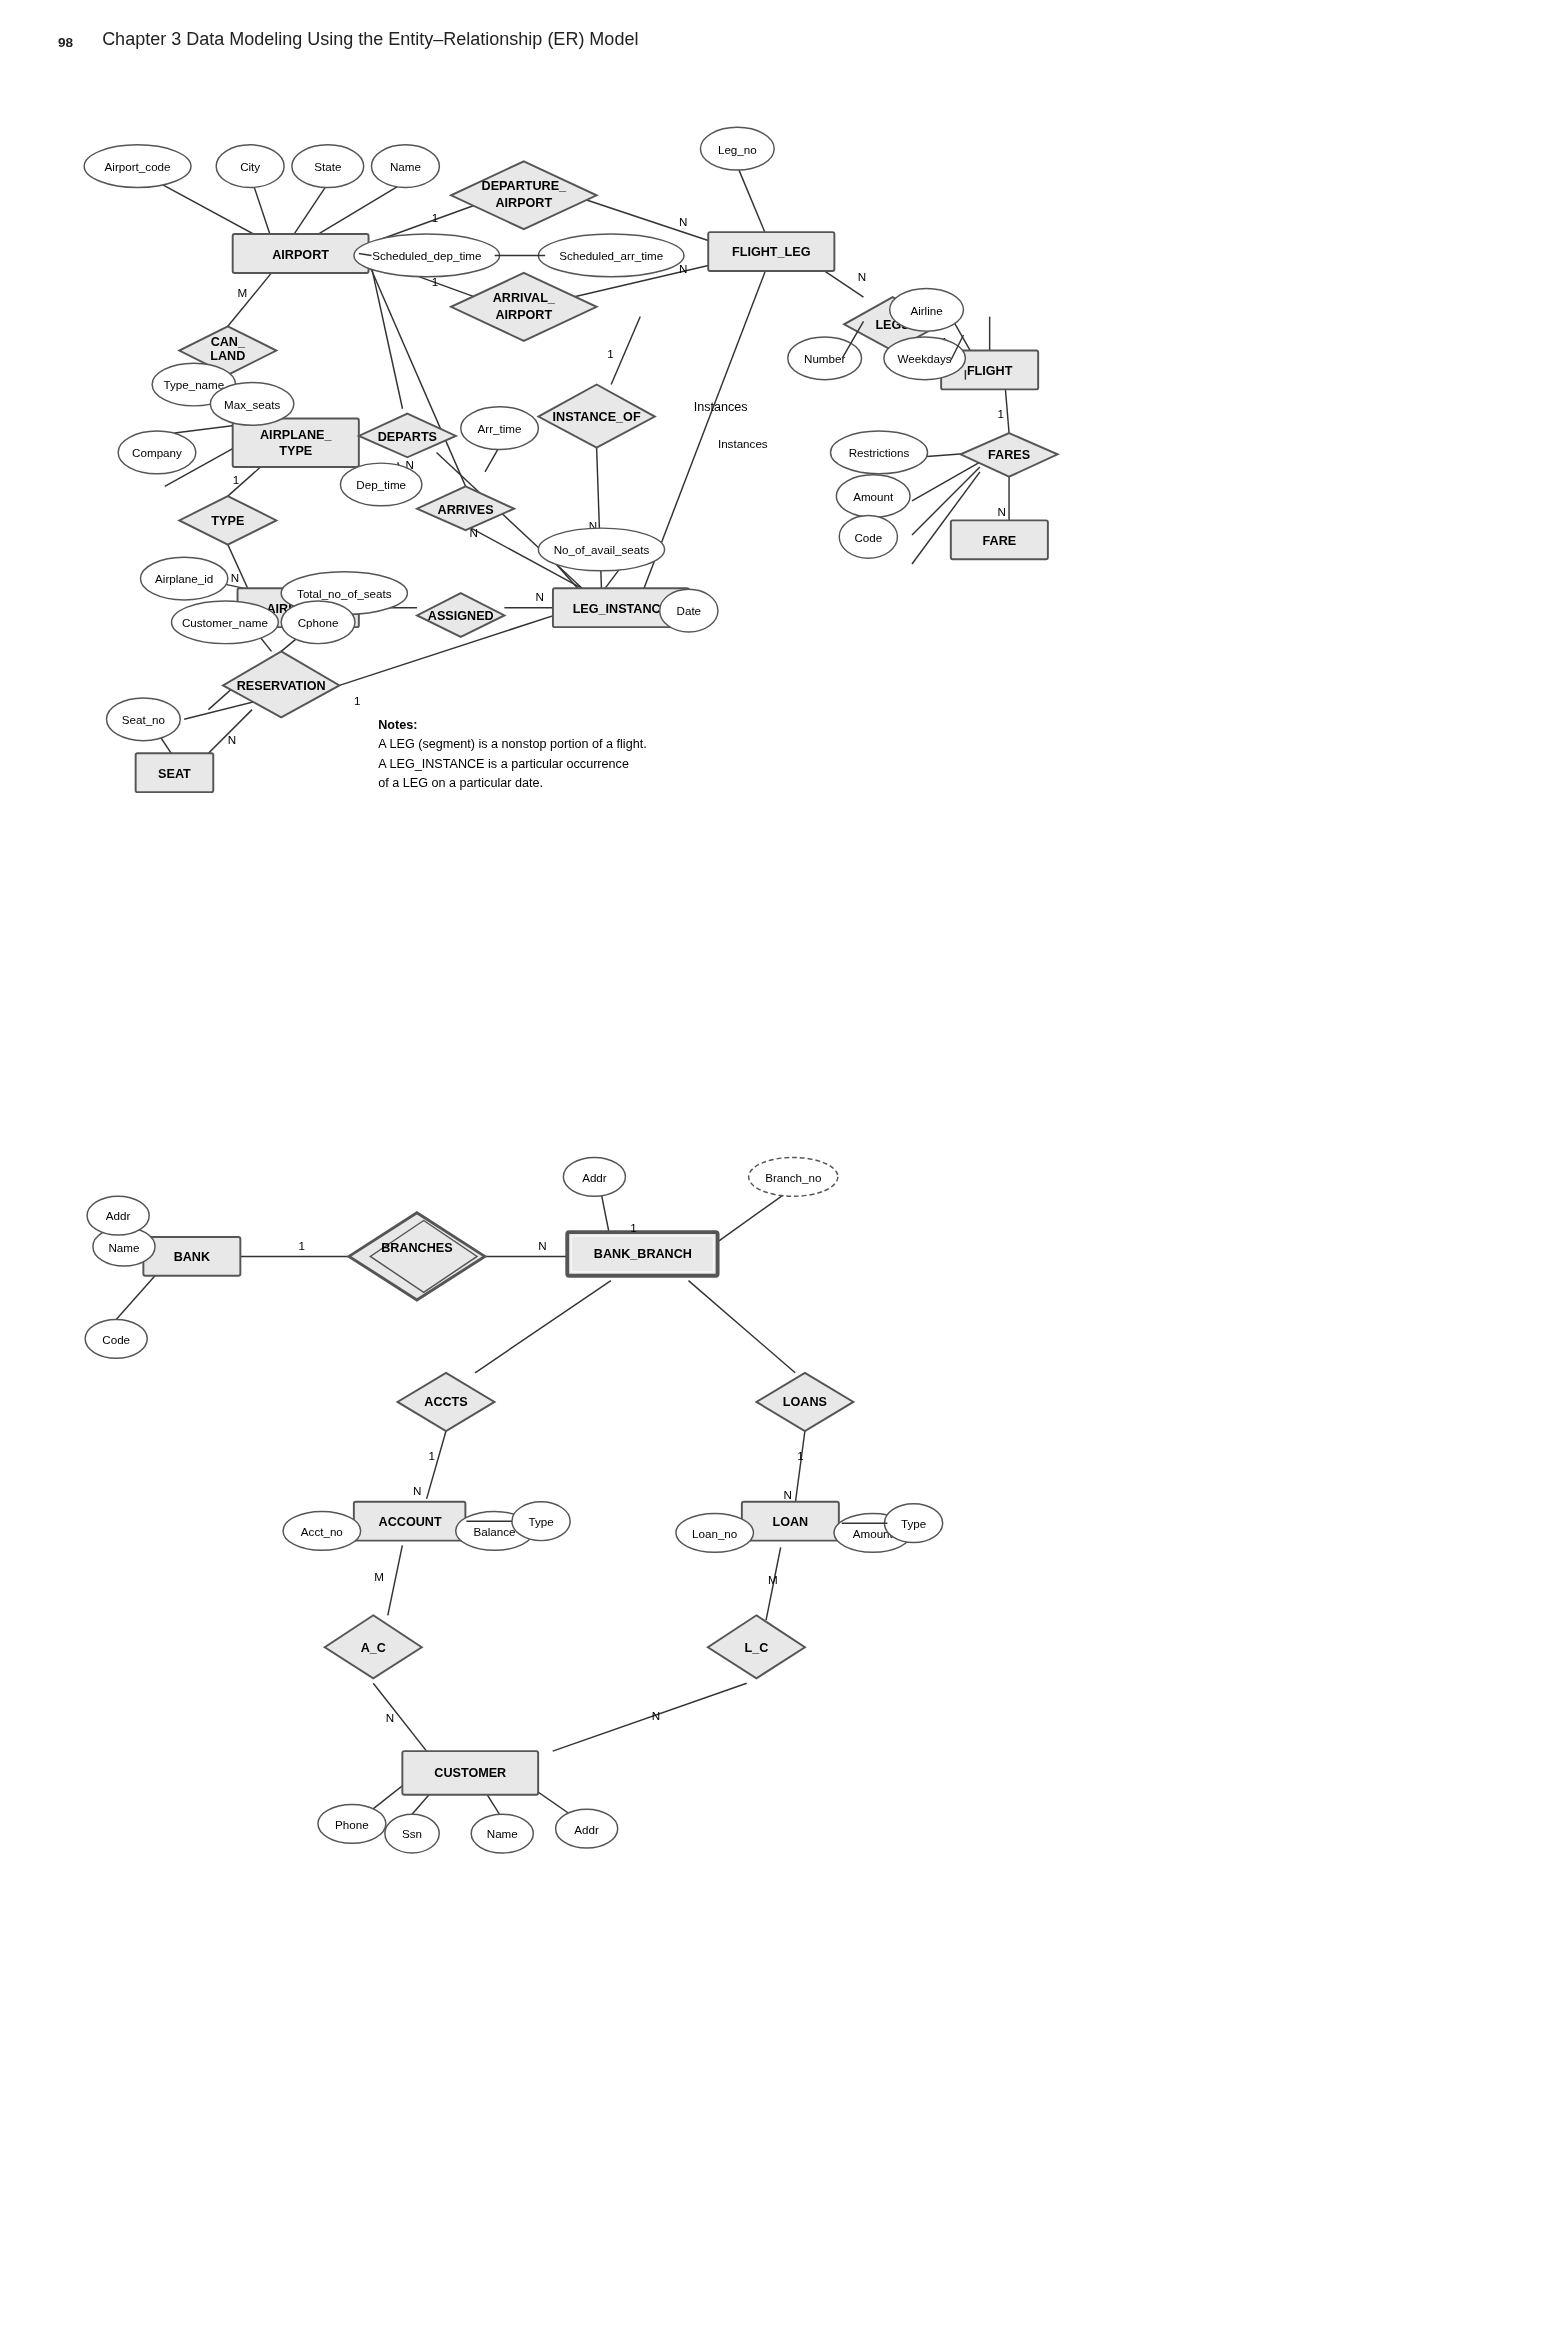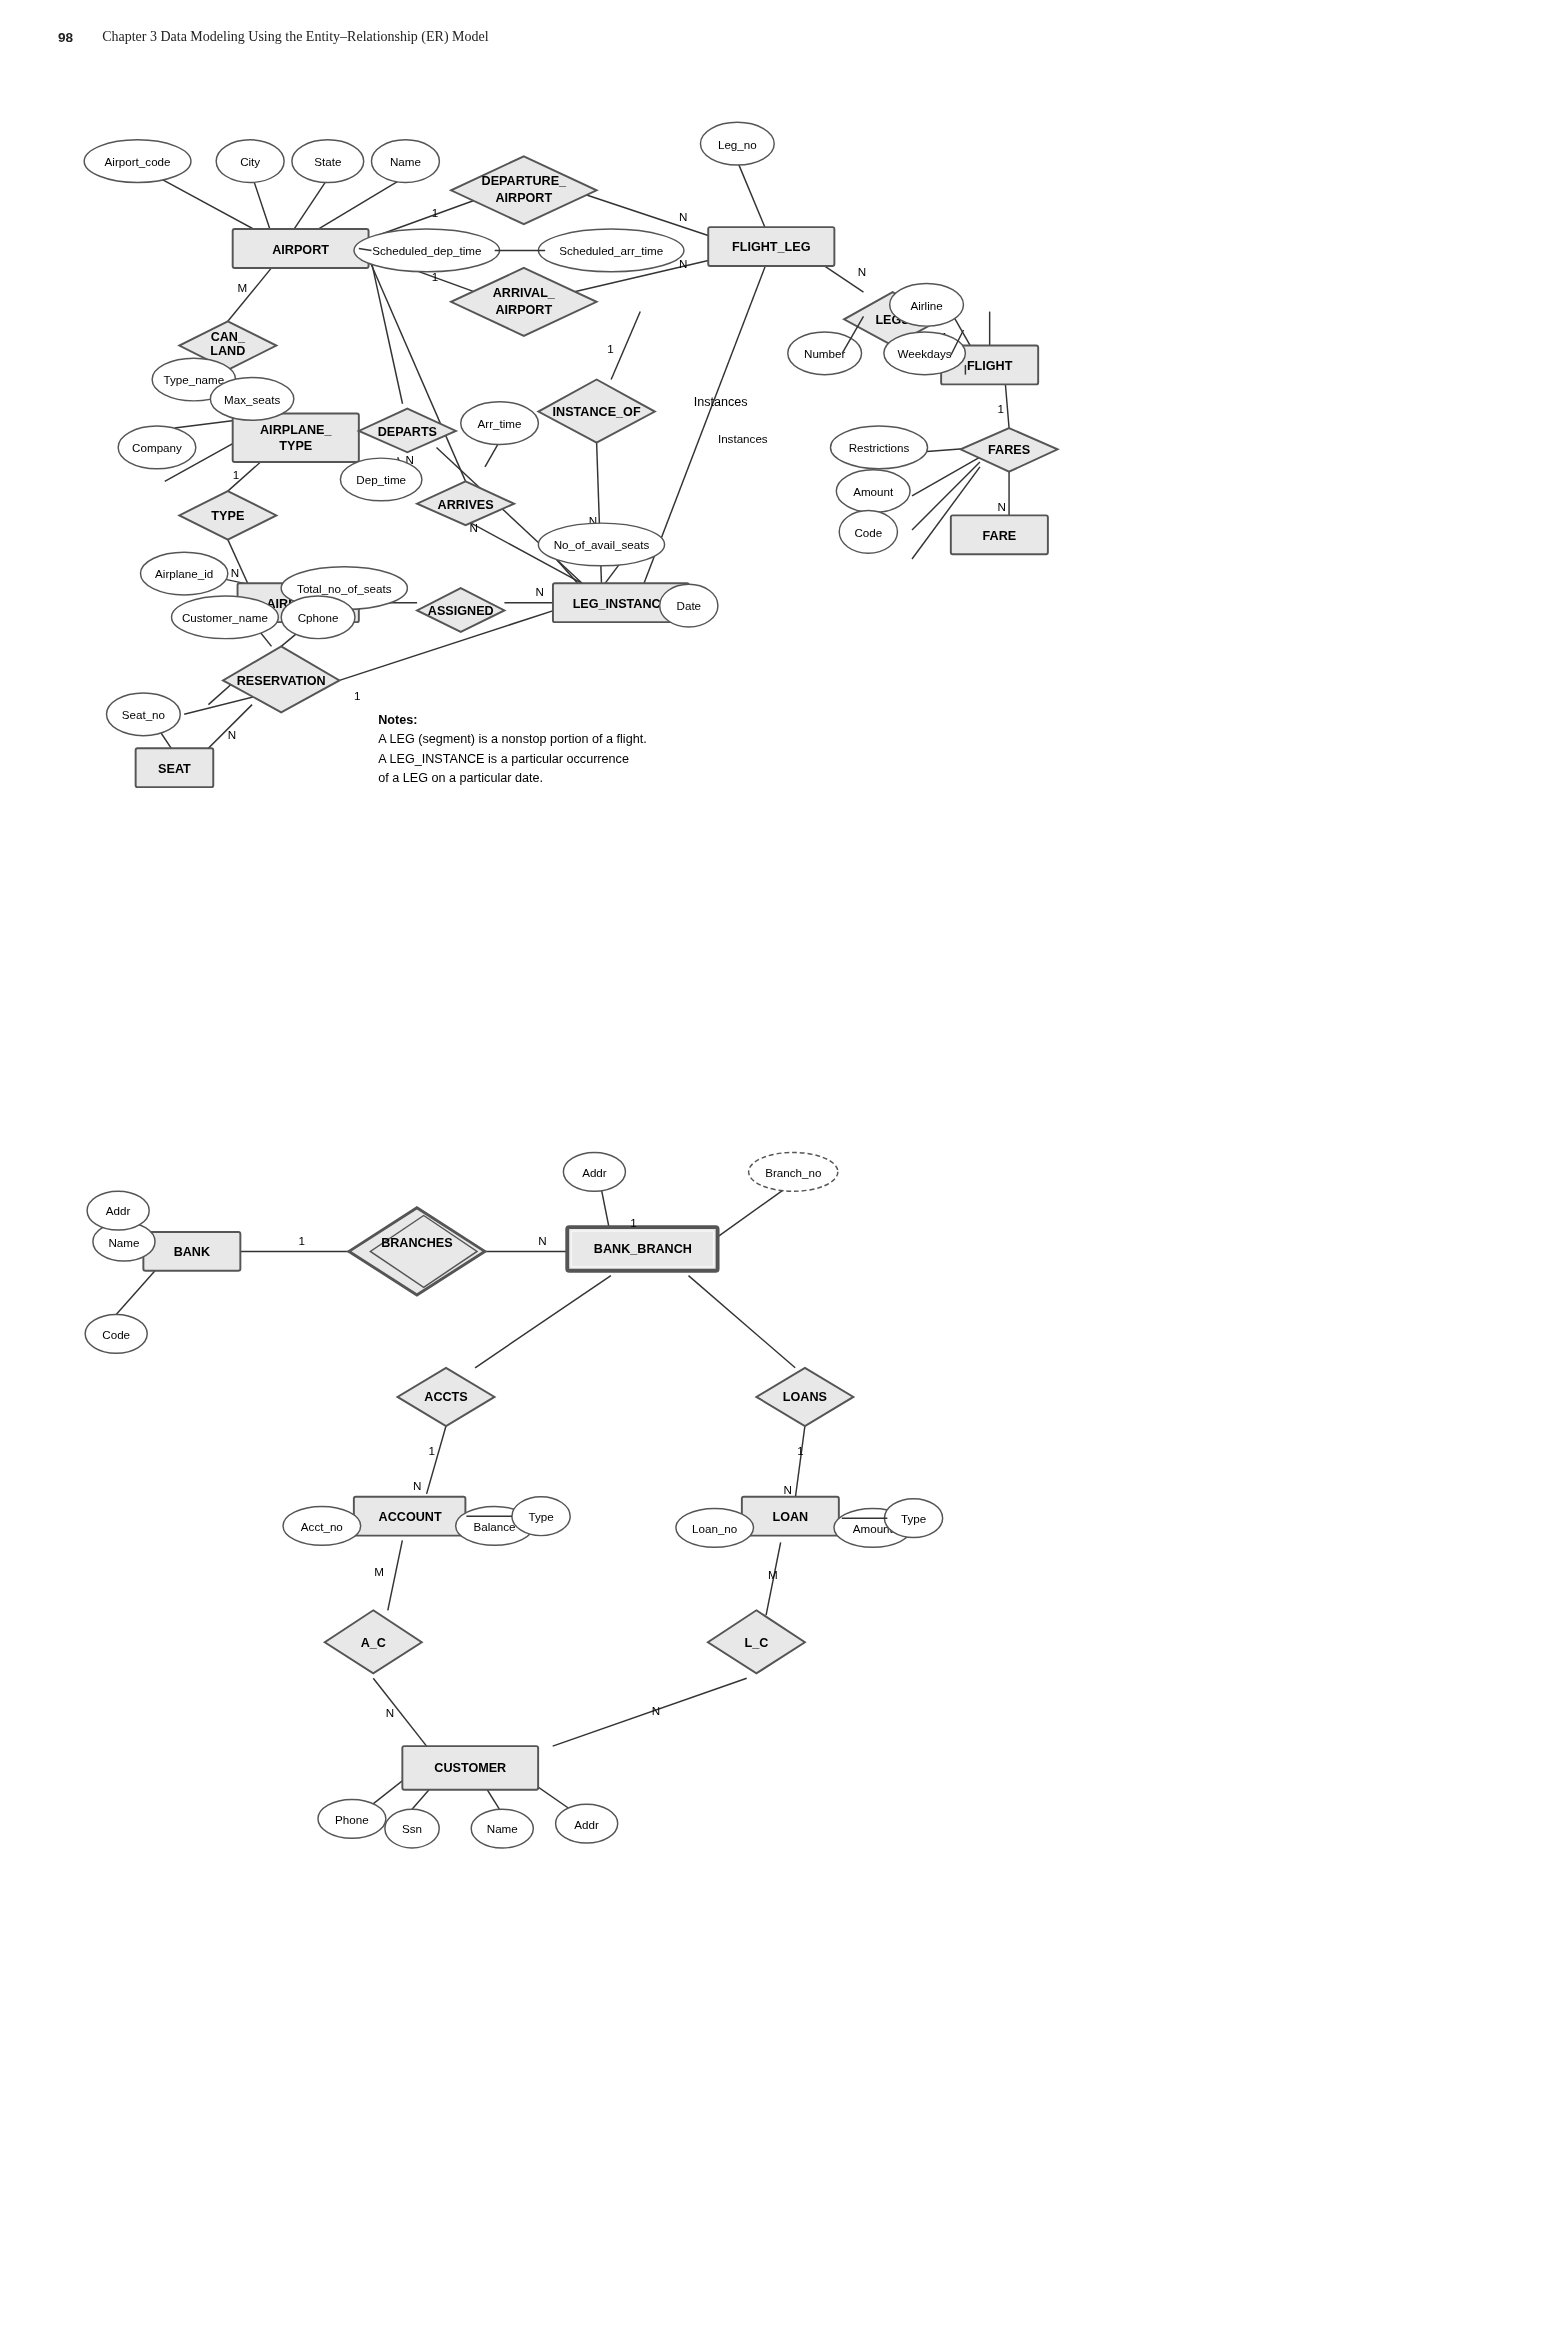--- a/index.html
+++ b/index.html
@@ -18,22 +18,21 @@
       display: flex;
       align-items: flex-end;
       margin-bottom: 19.4px;
       font-size: 13.6px;
     }
     .page-number {
       font-weight: bold;
       margin-right: 29px;
     }
     .chapter-title {
-      font-size: 14px;
-      font-family: Liberation Serif, serif;
+      font-size: 18px;
     }
 
     
     .diagram-container {
       position: relative;
       margin: 9.7px 0 39px 0;
     }
 
     svg text {
       font-family: Arial, sans-serif;

